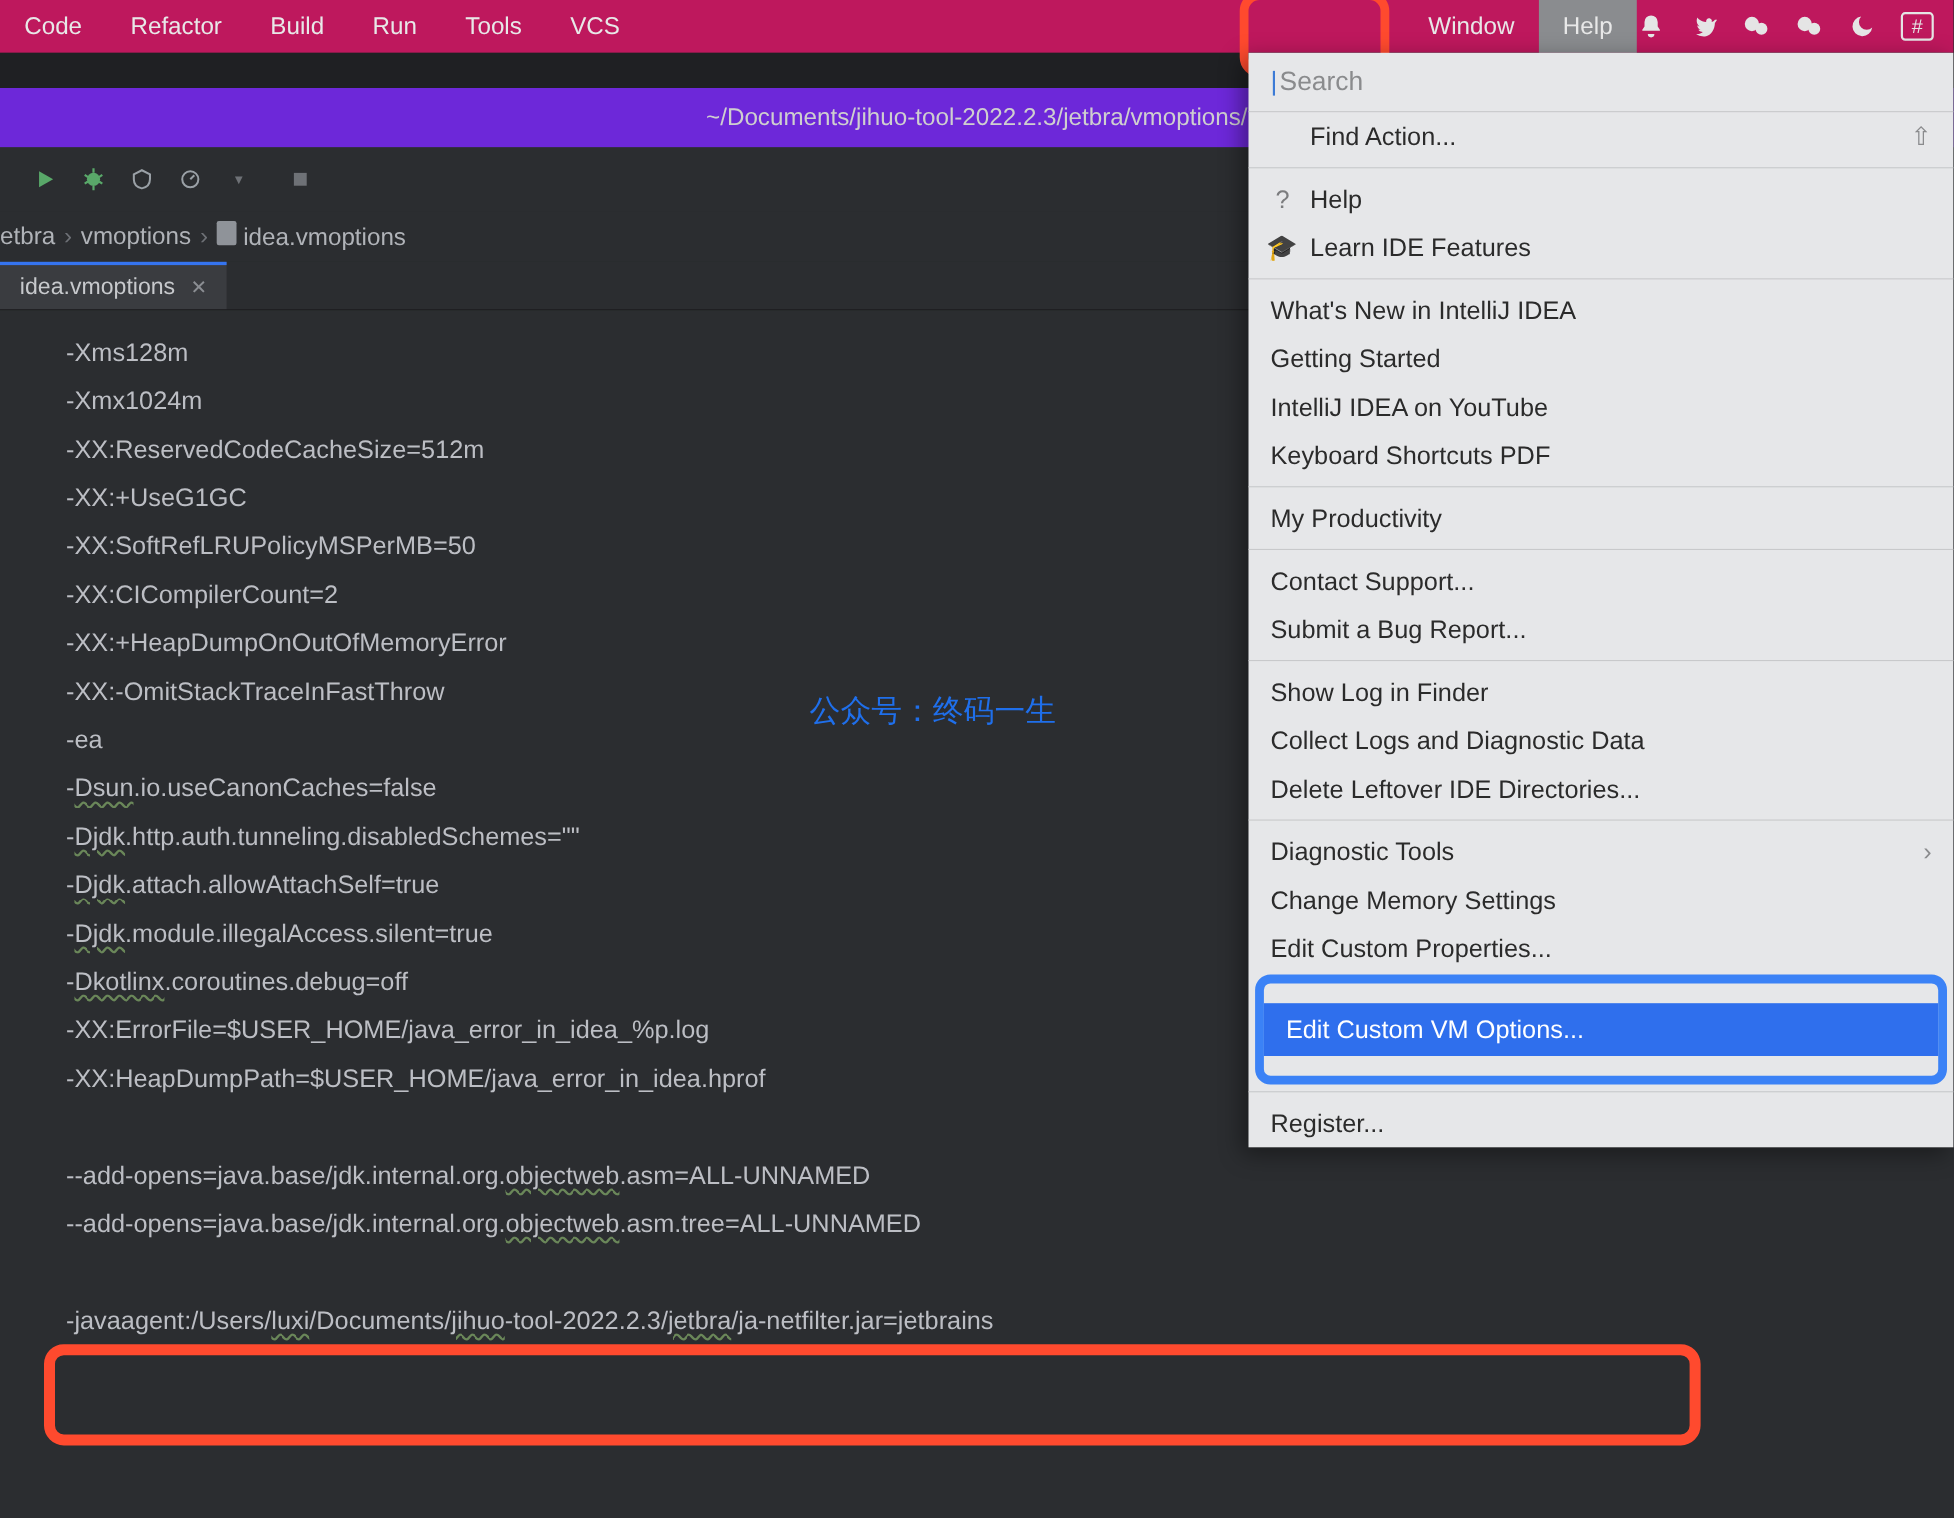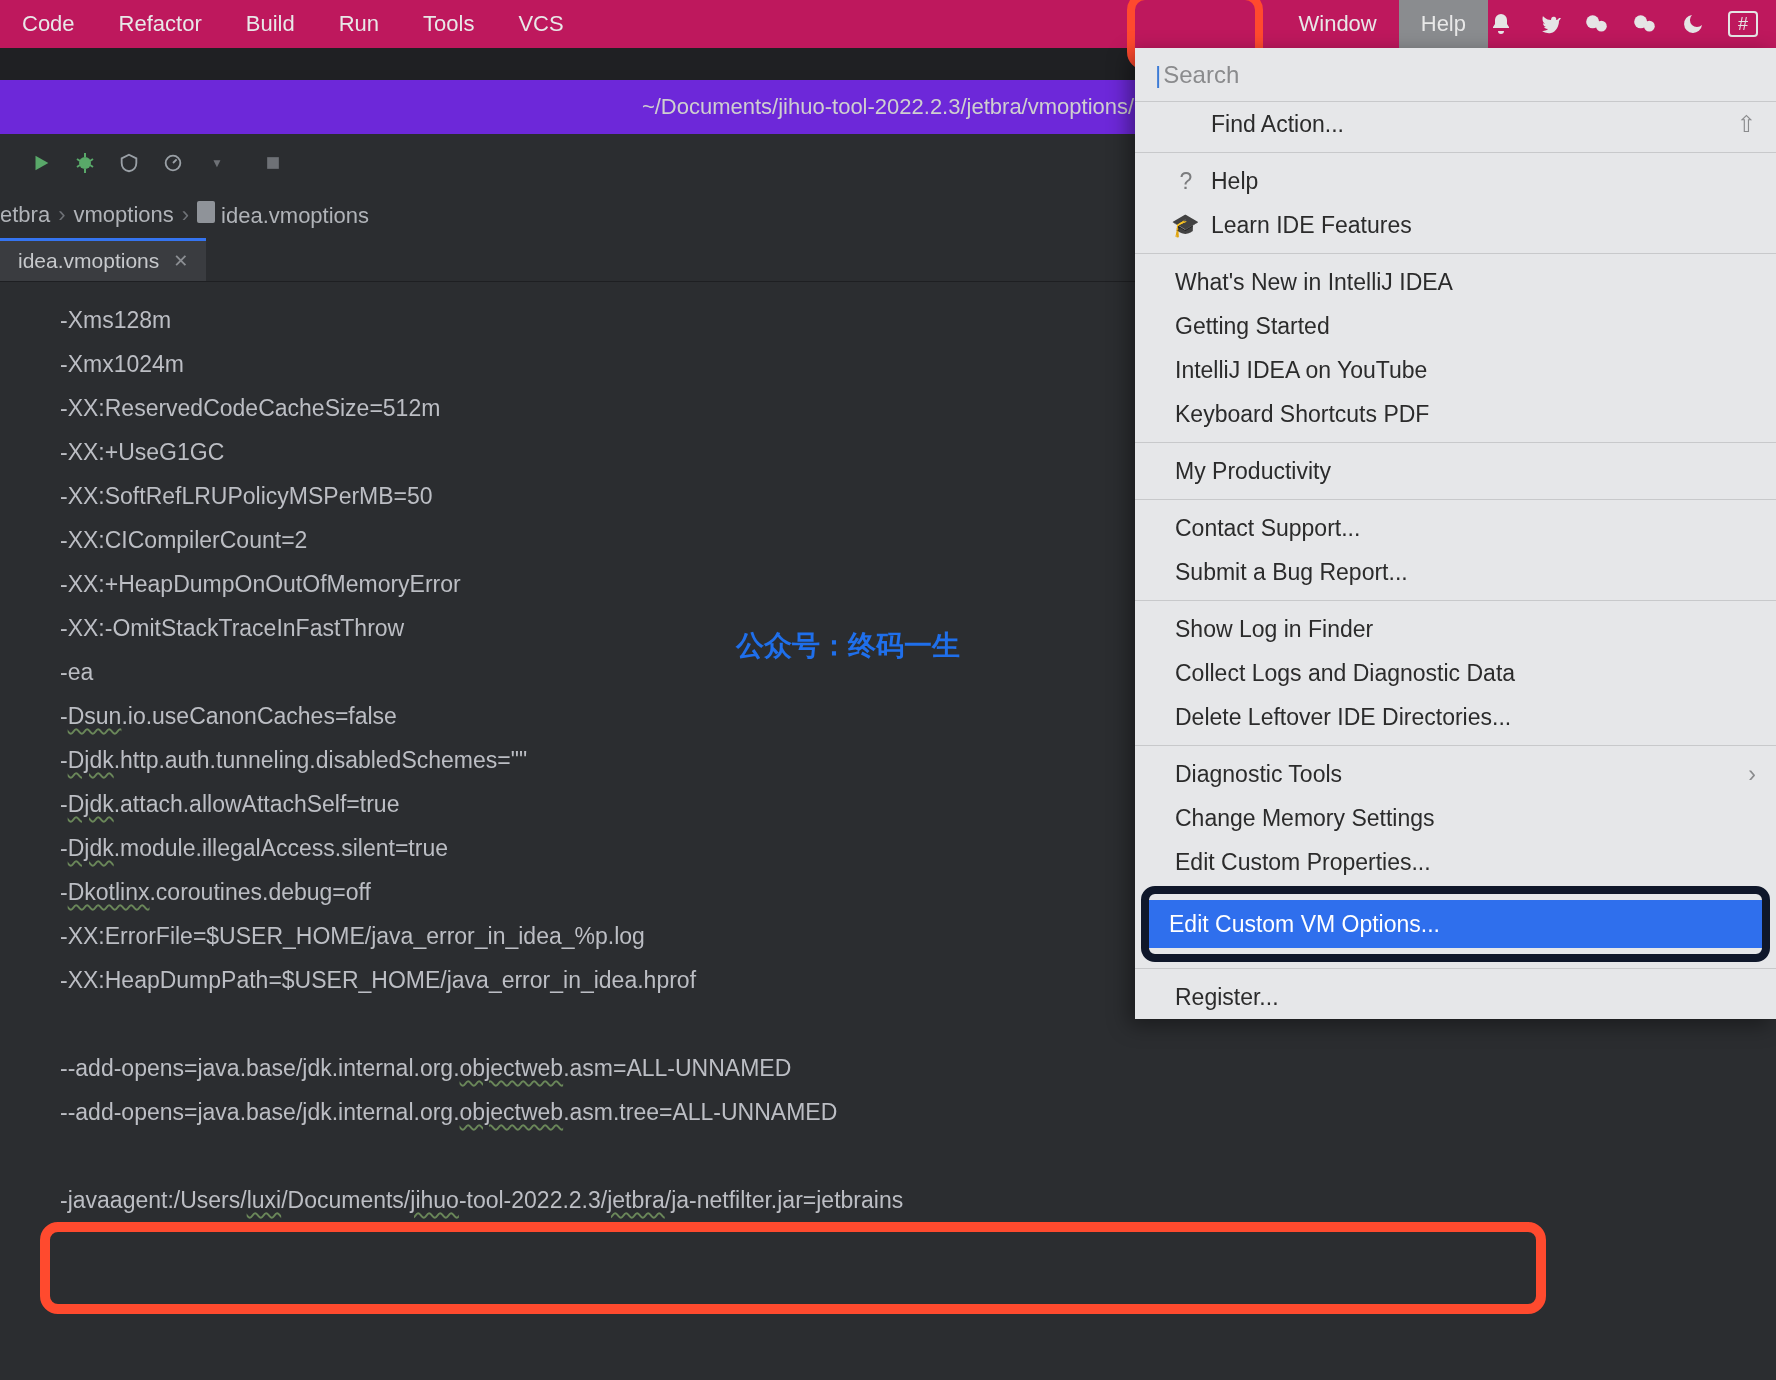--- a/index.html
+++ b/index.html
@@ -27,33 +27,33 @@
 .breadcrumb .chev { color: #6e7176; }
 .breadcrumb .file-ico { width: 18px; height: 22px; background: #8f9399; display: inline-block; margin-right: 6px; border-radius: 2px; }
 
 .tabs { height: 44px; background: #2b2d30; border-bottom: 1px solid #1e1f22; display: flex; }
 .tab { display: flex; align-items: center; padding: 0 18px; background: #3a3c40; color: #c7c9cc; font-size: 21px; gap: 14px; border-top: 3px solid #3574f0; }
 .tab .close { color: #8b8e93; font-size: 18px; }
 
 .editor { position: relative; padding: 16px 0 0 60px; font-family: "JetBrains Mono", "SF Mono", Menlo, monospace; font-size: 23px; color: #bcbec4; line-height: 44px; }
 .editor .line { white-space: pre; }
 .editor .wavy { text-decoration: underline wavy #6a8759; text-decoration-thickness: 2px; text-underline-offset: 4px; }
-.editor .watermark { position: absolute; color: #1f6feb; font-size: 28px; font-weight: 700; left: 736px; top: 342px; }
+.editor .watermark { position: absolute; color: #1f6feb; font-size: 28px; font-weight: 400; left: 736px; top: 342px; }
 
 .last-highlight { position: absolute; left: 40px; top: 1222px; width: 1506px; height: 92px; border: 10px solid #ff4a2e; border-radius: 18px; pointer-events: none; z-index: 40; }
 
 .dropdown { position: absolute; left: 1135px; top: 48px; width: 641px; background: #e6e7e9; box-shadow: -6px 6px 20px rgba(0,0,0,0.4); z-index: 60; display: flex; flex-direction: column; font-size: 23px; color: #2b2b2b; }
 .dropdown .search { height: 54px; display: flex; align-items: center; padding: 0 20px; color: #8a8b8d; font-size: 24px; border-bottom: 1px solid #c8c9cb; }
-.dropdown .item { height: 44px; display: flex; align-items: center; padding: 0 20px; cursor: pointer; margin-left: 20px; }
+.dropdown .item { height: 44px; display: flex; align-items: center; padding: 0 20px; cursor: pointer; }
 .dropdown .item.with-icon { gap: 14px; }
 .dropdown .item-icon { width: 22px; display: inline-flex; justify-content: center; color: #7b7c7e; }
 .dropdown .item .shortcut { margin-left: auto; color: #8a8b8d; }
 .dropdown .sep { height: 1px; background: #c8c9cb; margin: 6px 0; }
 .dropdown .item.selected { background: #2f6fed; color: #fff; }
-.dropdown .edit-vm-highlight { border: 8px solid #0f172a; border-radius: 14px; margin: 2px 6px; height: 76px; display: flex; align-items: center; }
+.dropdown .edit-vm-highlight { border: 8px solid #3b82f6; border-radius: 14px; margin: 2px 6px; height: 100px; display: flex; align-items: center; }
 .dropdown .edit-vm-highlight .item { height: 48px; width: 100%; margin: 0; }
 </style>
 </head>
 <body>
 
 <div class="menubar">
   <div class="menu-items">
     <div class="menu-item">Code</div>
     <div class="menu-item">Refactor</div>
     <div class="menu-item">Build</div>

